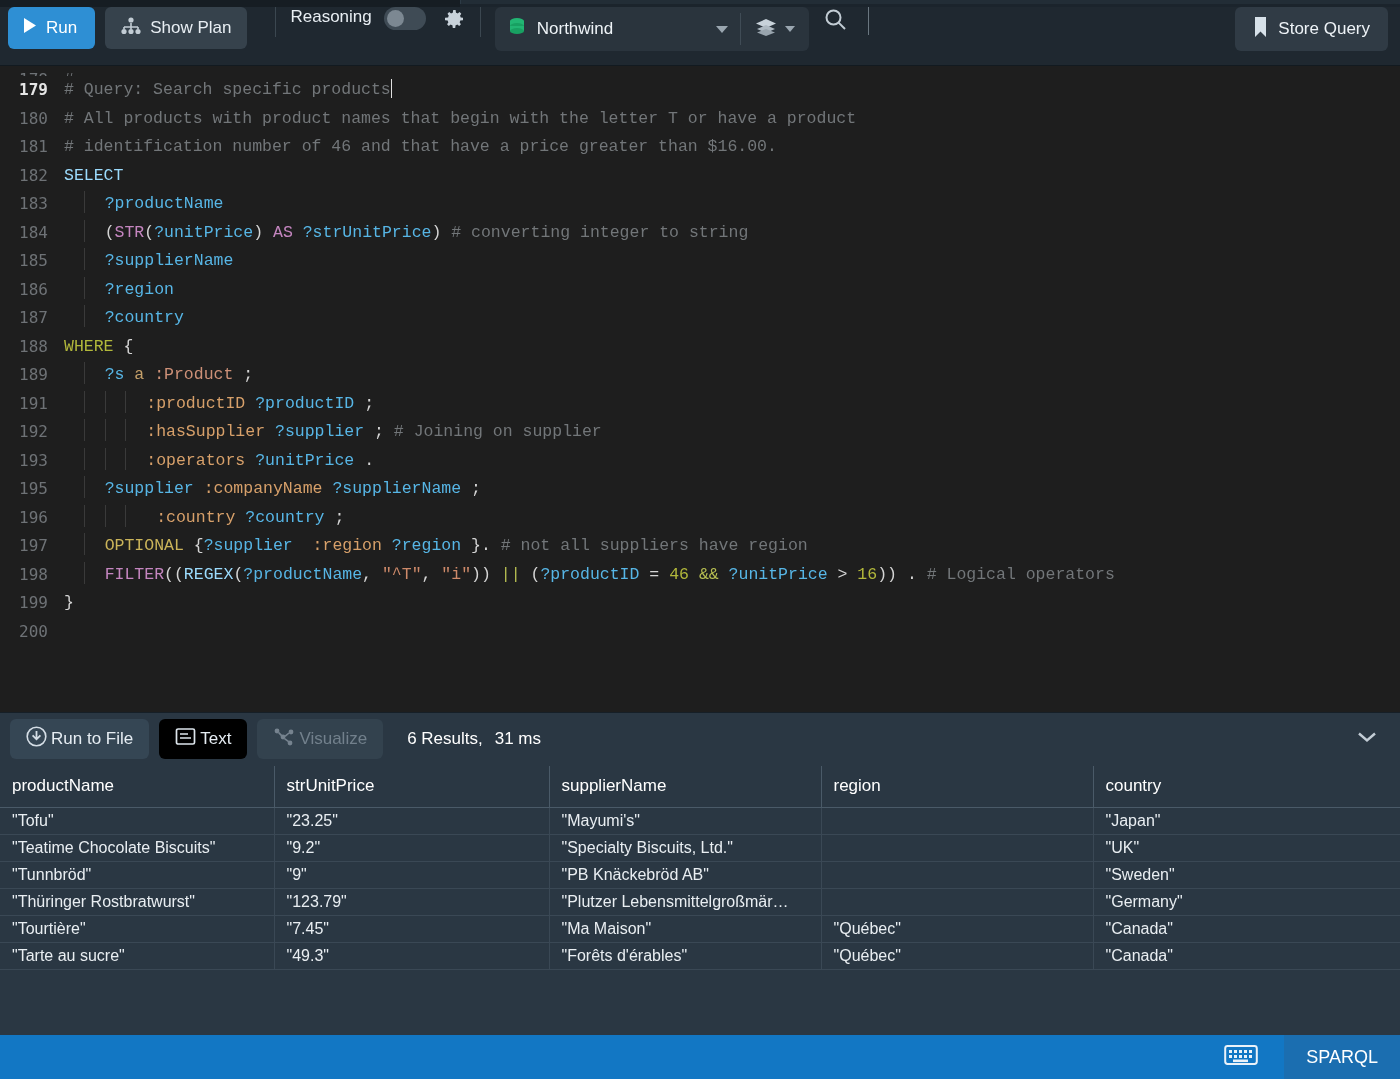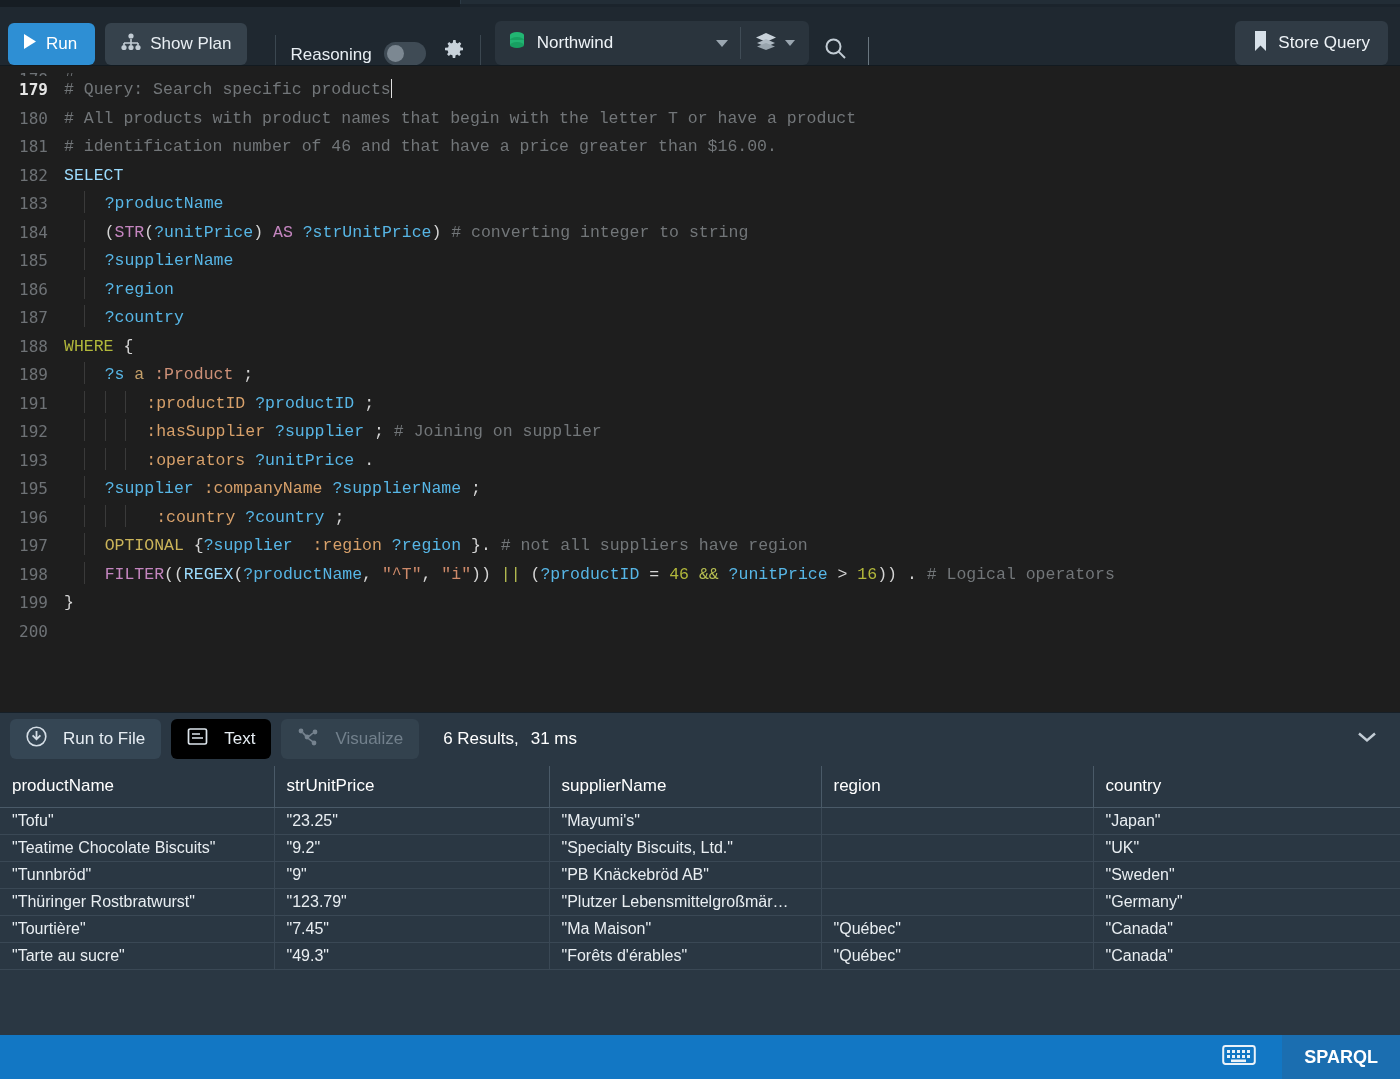--- a/index.html
+++ b/index.html
@@ -14,21 +14,21 @@
   
   .top-sliver { height: 7px; background: #1b242c; flex: 0 0 auto; position: relative; }
   .top-sliver .pane-a { position: absolute; left: 0; top: 0; width: 460px; height: 7px; background: #161d23; }
   .top-sliver .pane-b { position: absolute; left: 460px; top: 0; right: 0; height: 4px; background: #222d36; border-left: 1px solid #2c3a45; }
 
   
   .toolbar {
     flex: 0 0 auto;
     height: 59px;
     background: #1f2830;
-    display: flex; align-items: flex-end;
+    display: flex; align-items: flex-start;
     padding: 0 12px 0 8px;
     gap: 0px;
     border-bottom: 1px solid #121a20;
     position: relative;
   }
   .tb-btn {
     display: flex; align-items: center; gap: 9px;
     height: 42px; padding: 0 16px;
     border-radius: 6px;
     font-size: 17px; color: #e8eef3;
@@ -124,21 +124,21 @@
 
   
   .results-bar {
     flex: 0 0 auto;
     height: 54px; background: #2a3743;
     display: flex; align-items: center;
     padding: 0 12px 0 10px; gap: 10px;
     border-top: 1px solid #161f27;
   }
   .rb-btn {
-    display: flex; align-items: center; gap: 16px;
+    display: flex; align-items: center; gap: 4px;
     height: 40px; padding: 0 16px; border-radius: 6px;
     font-size: 17px; color: #e6edf3; cursor: pointer;
   }
   .rb-runfile { background: #354654; }
   .rb-text { background: #000000; justify-content: flex-end; }
   .rb-vis { background: #33424e; color: #72808c; }
   .rb-status { font-size: 17px; color: #ffffff; margin-left: 14px; }
   .rb-chevron { margin-left: auto; cursor: pointer; padding-right: 10px; }
 
   .table-wrap { flex: 0 0 auto; background: #2a3743; }
@@ -162,21 +162,20 @@
   }
   table.results tr td:last-child, table.results tr th:last-child { border-right: none; }
   .fill { flex: 1 1 auto; background: #2a3743; }
 
   
   .statusbar {
     flex: 0 0 auto; height: 44px;
     background: #1277c4;
     display: flex; align-items: center; justify-content: flex-end;
     padding: 0;
-    font-weight: bold;
   }
   .sb-kb { padding: 0 26px; display: flex; align-items: center; cursor: pointer; }
   .sb-lang {
     background: #1b6eb0; color: #fff; font-size: 18px;
     height: 44px; display: flex; align-items: center;
     padding: 0 22px; cursor: pointer;
   }
 </style>
 </head>
 <body>

